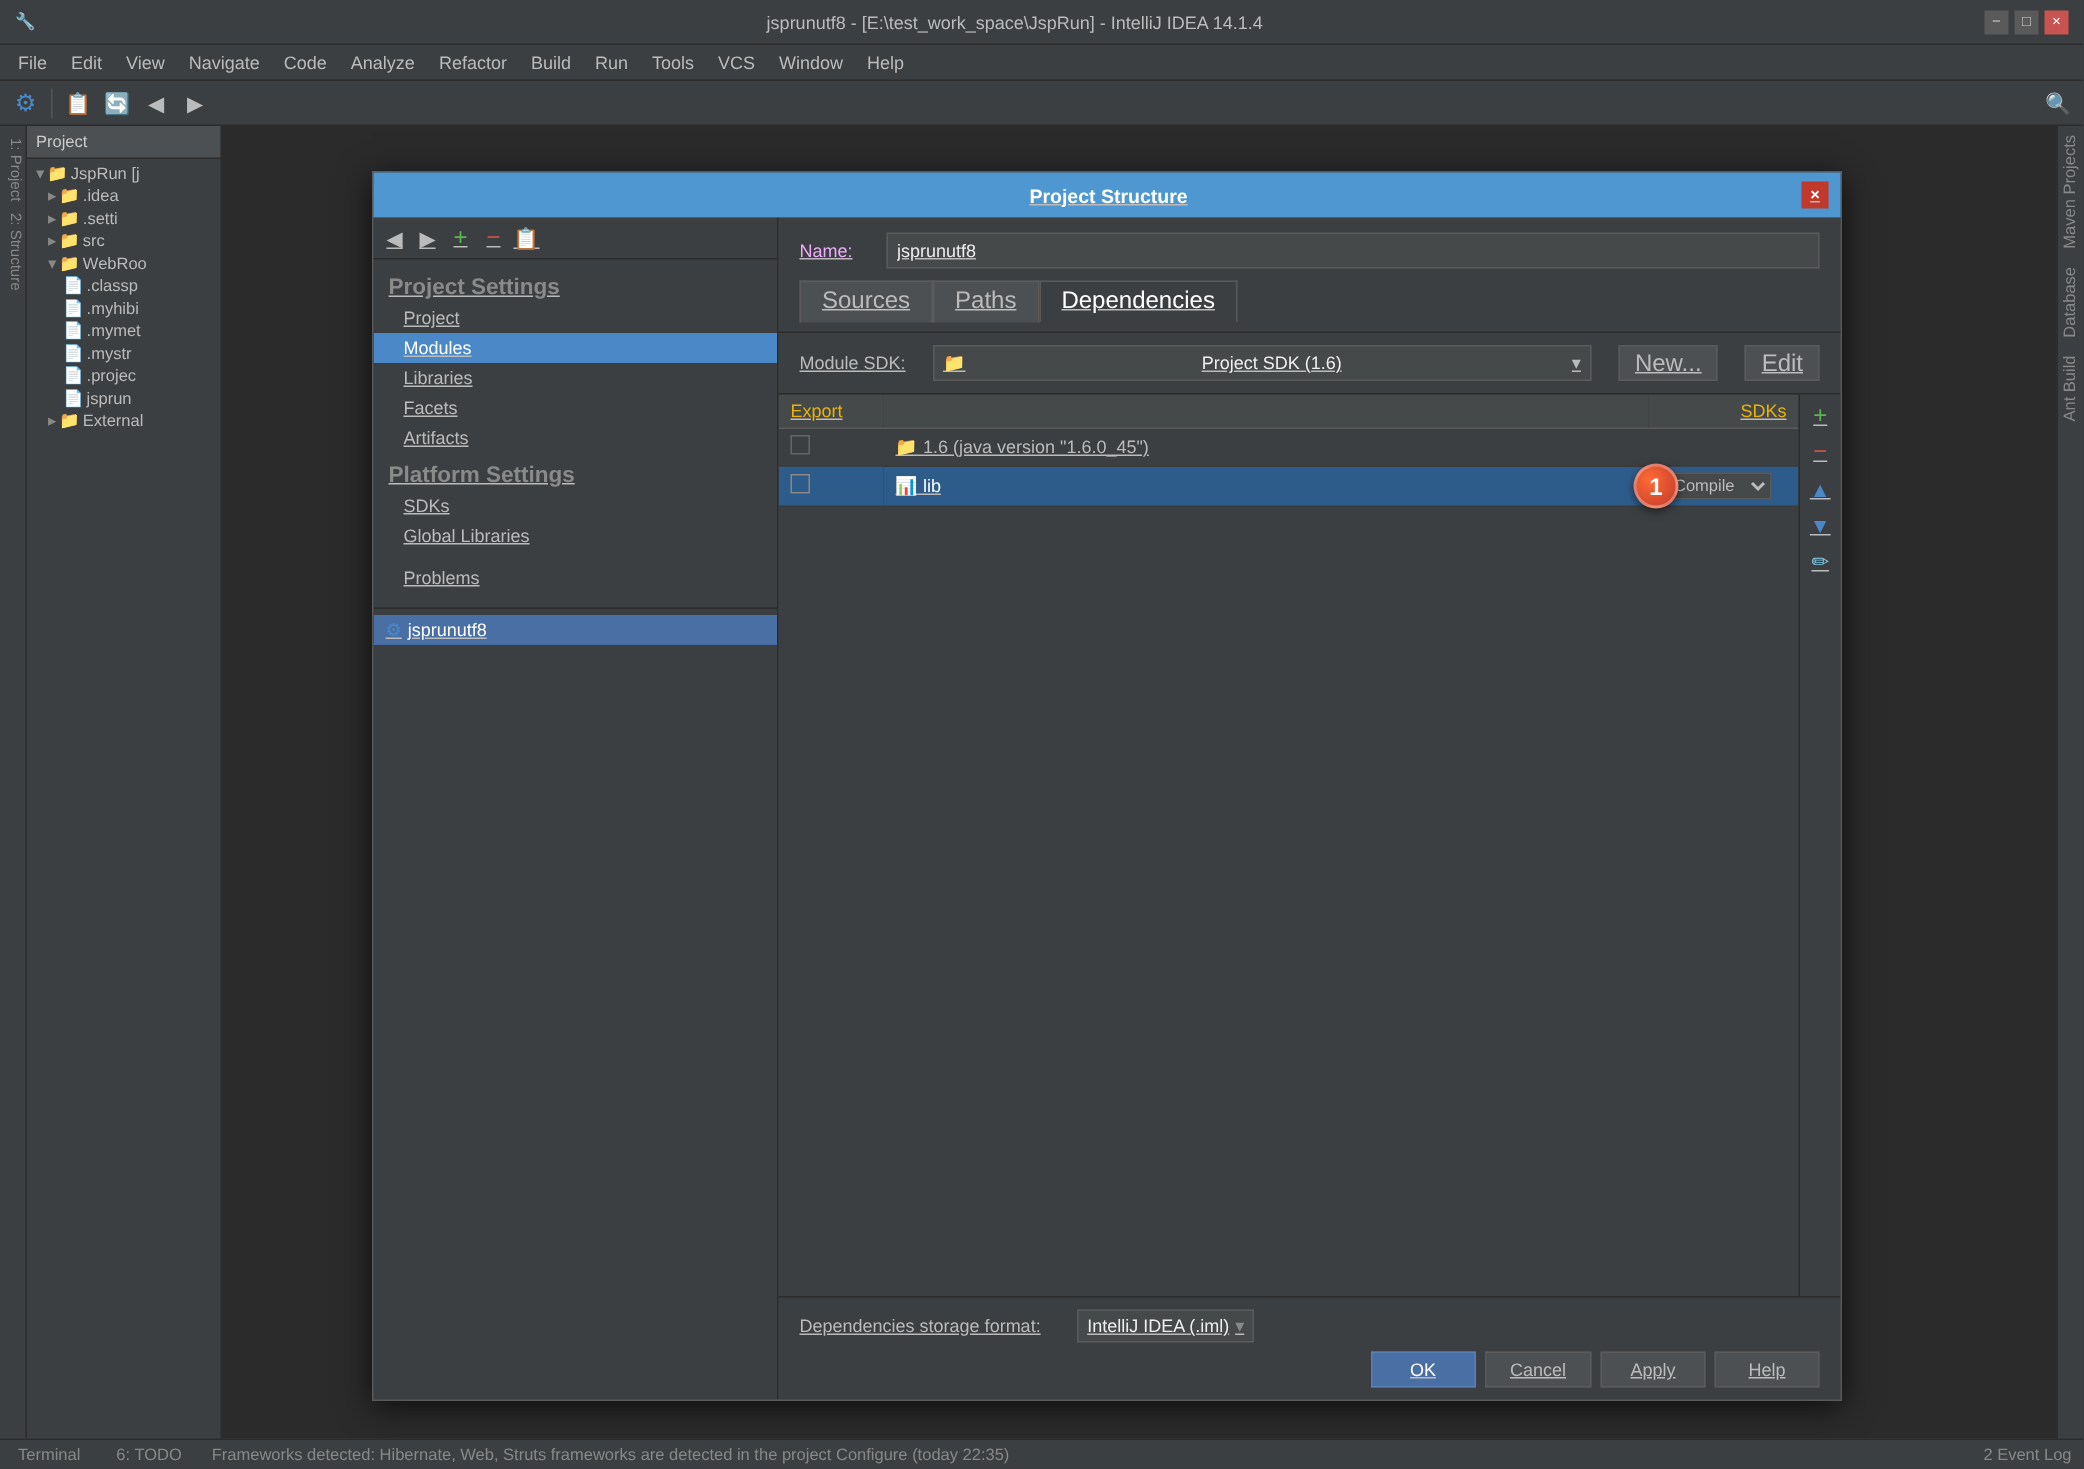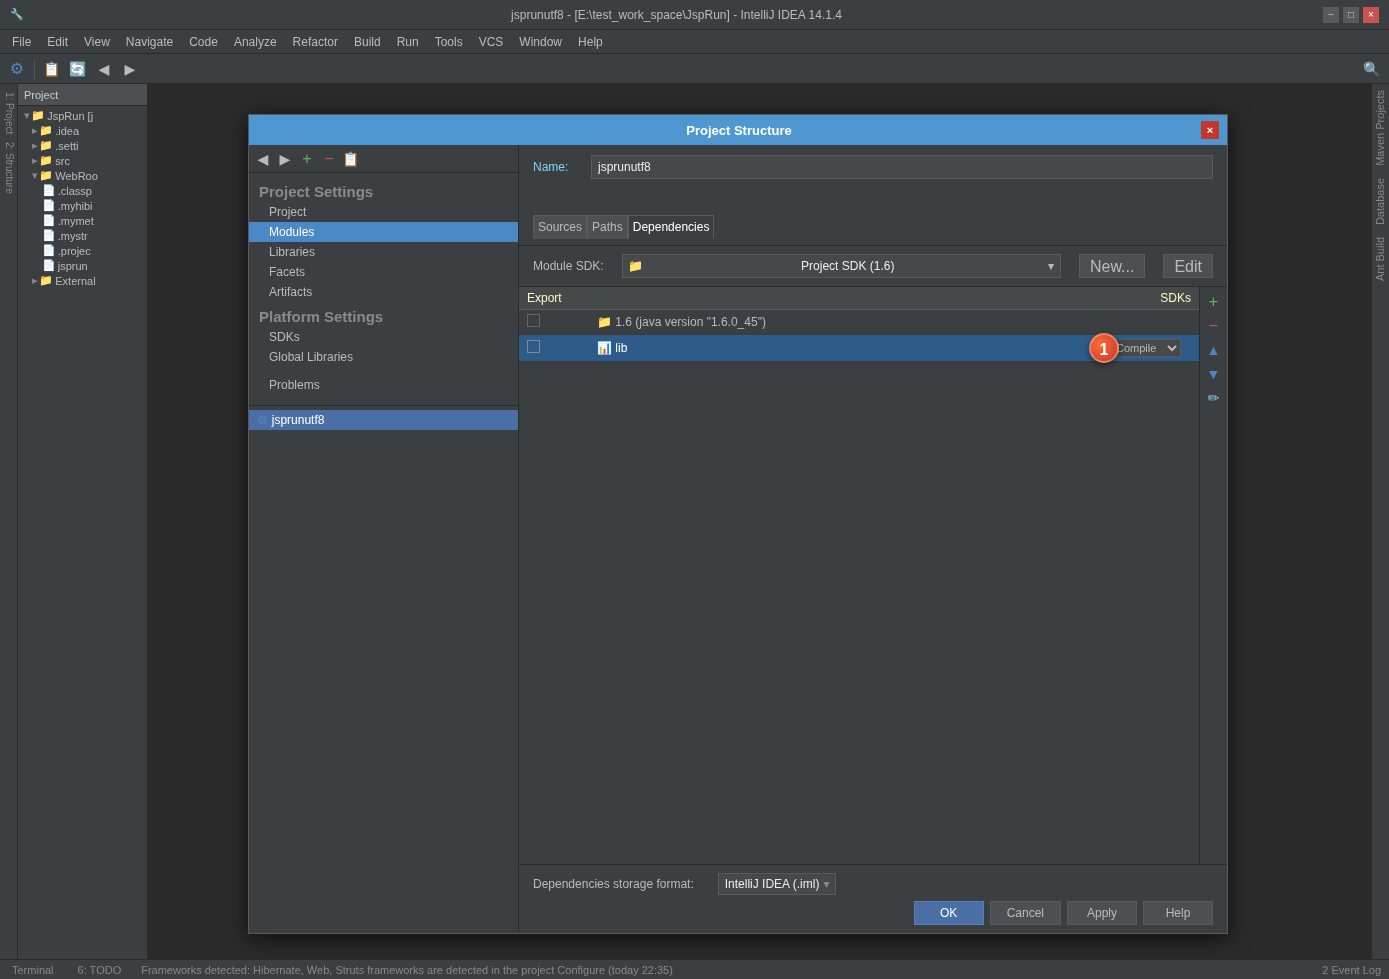--- a/index.html
+++ b/index.html
@@ -85,20 +85,21 @@
       height: 820px;
       background: #3c3f41;
       border: 1px solid #5a5a5a;
       box-shadow: 0 4px 20px rgba(0,0,0,0.7);
       display: flex;
       flex-direction: column;
       pointer-events: all;
       position: absolute;
       top: 30px;
       left: 100px;
+      text-decoration: underline;
     }
 
     .dialog-title-bar {
       background: #4e97d1;
       height: 30px;
       display: flex;
       align-items: center;
       justify-content: space-between;
       padding: 0 8px;
       flex-shrink: 0;
@@ -209,47 +210,46 @@
       flex-shrink: 0;
     }
 
     .name-row {
       display: flex;
       align-items: center;
       gap: 8px;
       margin-bottom: 8px;
     }
     .name-label {
-      color: #7dd3fc;
+      color: #f0abfc;
       font-size: 12px;
       width: 50px;
     }
     .name-input {
       flex: 1;
       background: #45494a;
       border: 1px solid #5a5a5a;
       color: #eeeeee;
       padding: 2px 6px;
       font-size: 12px;
       height: 24px;
     }
 
     .tabs-row {
       display: flex;
       gap: 0;
     }
     .tab {
-      padding: 4px 4px;
+      padding: 4px 14px;
       background: #4c5052;
       border: 1px solid #5a5a5a;
       border-bottom: none;
       cursor: pointer;
-      font-size: 12px;
-      color: #bbbbbb;
-      margin-top: 28px;
+      font-size: 16px;
+      color: #bbbbbb;
     }
     .tab.active {
       background: #3c3f41;
       color: #ffffff;
       border-bottom: 1px solid #3c3f41;
     }
 
     
     .dep-content {
       flex: 1;
@@ -306,21 +306,21 @@
       border-collapse: collapse;
     }
 
     .dep-table thead tr {
       background: #45494a;
       border-bottom: 1px solid #5a5a5a;
     }
     .dep-table th {
       padding: 4px 8px;
       text-align: left;
-      color: #fef9c3;
+      color: #eab308;
       font-size: 12px;
       font-weight: normal;
     }
     .dep-table th.scope-col { text-align: right; padding-right: 8px; }
 
     .dep-table td {
       padding: 4px 8px;
       font-size: 12px;
       border-bottom: 1px solid #3a3a3a;
     }

